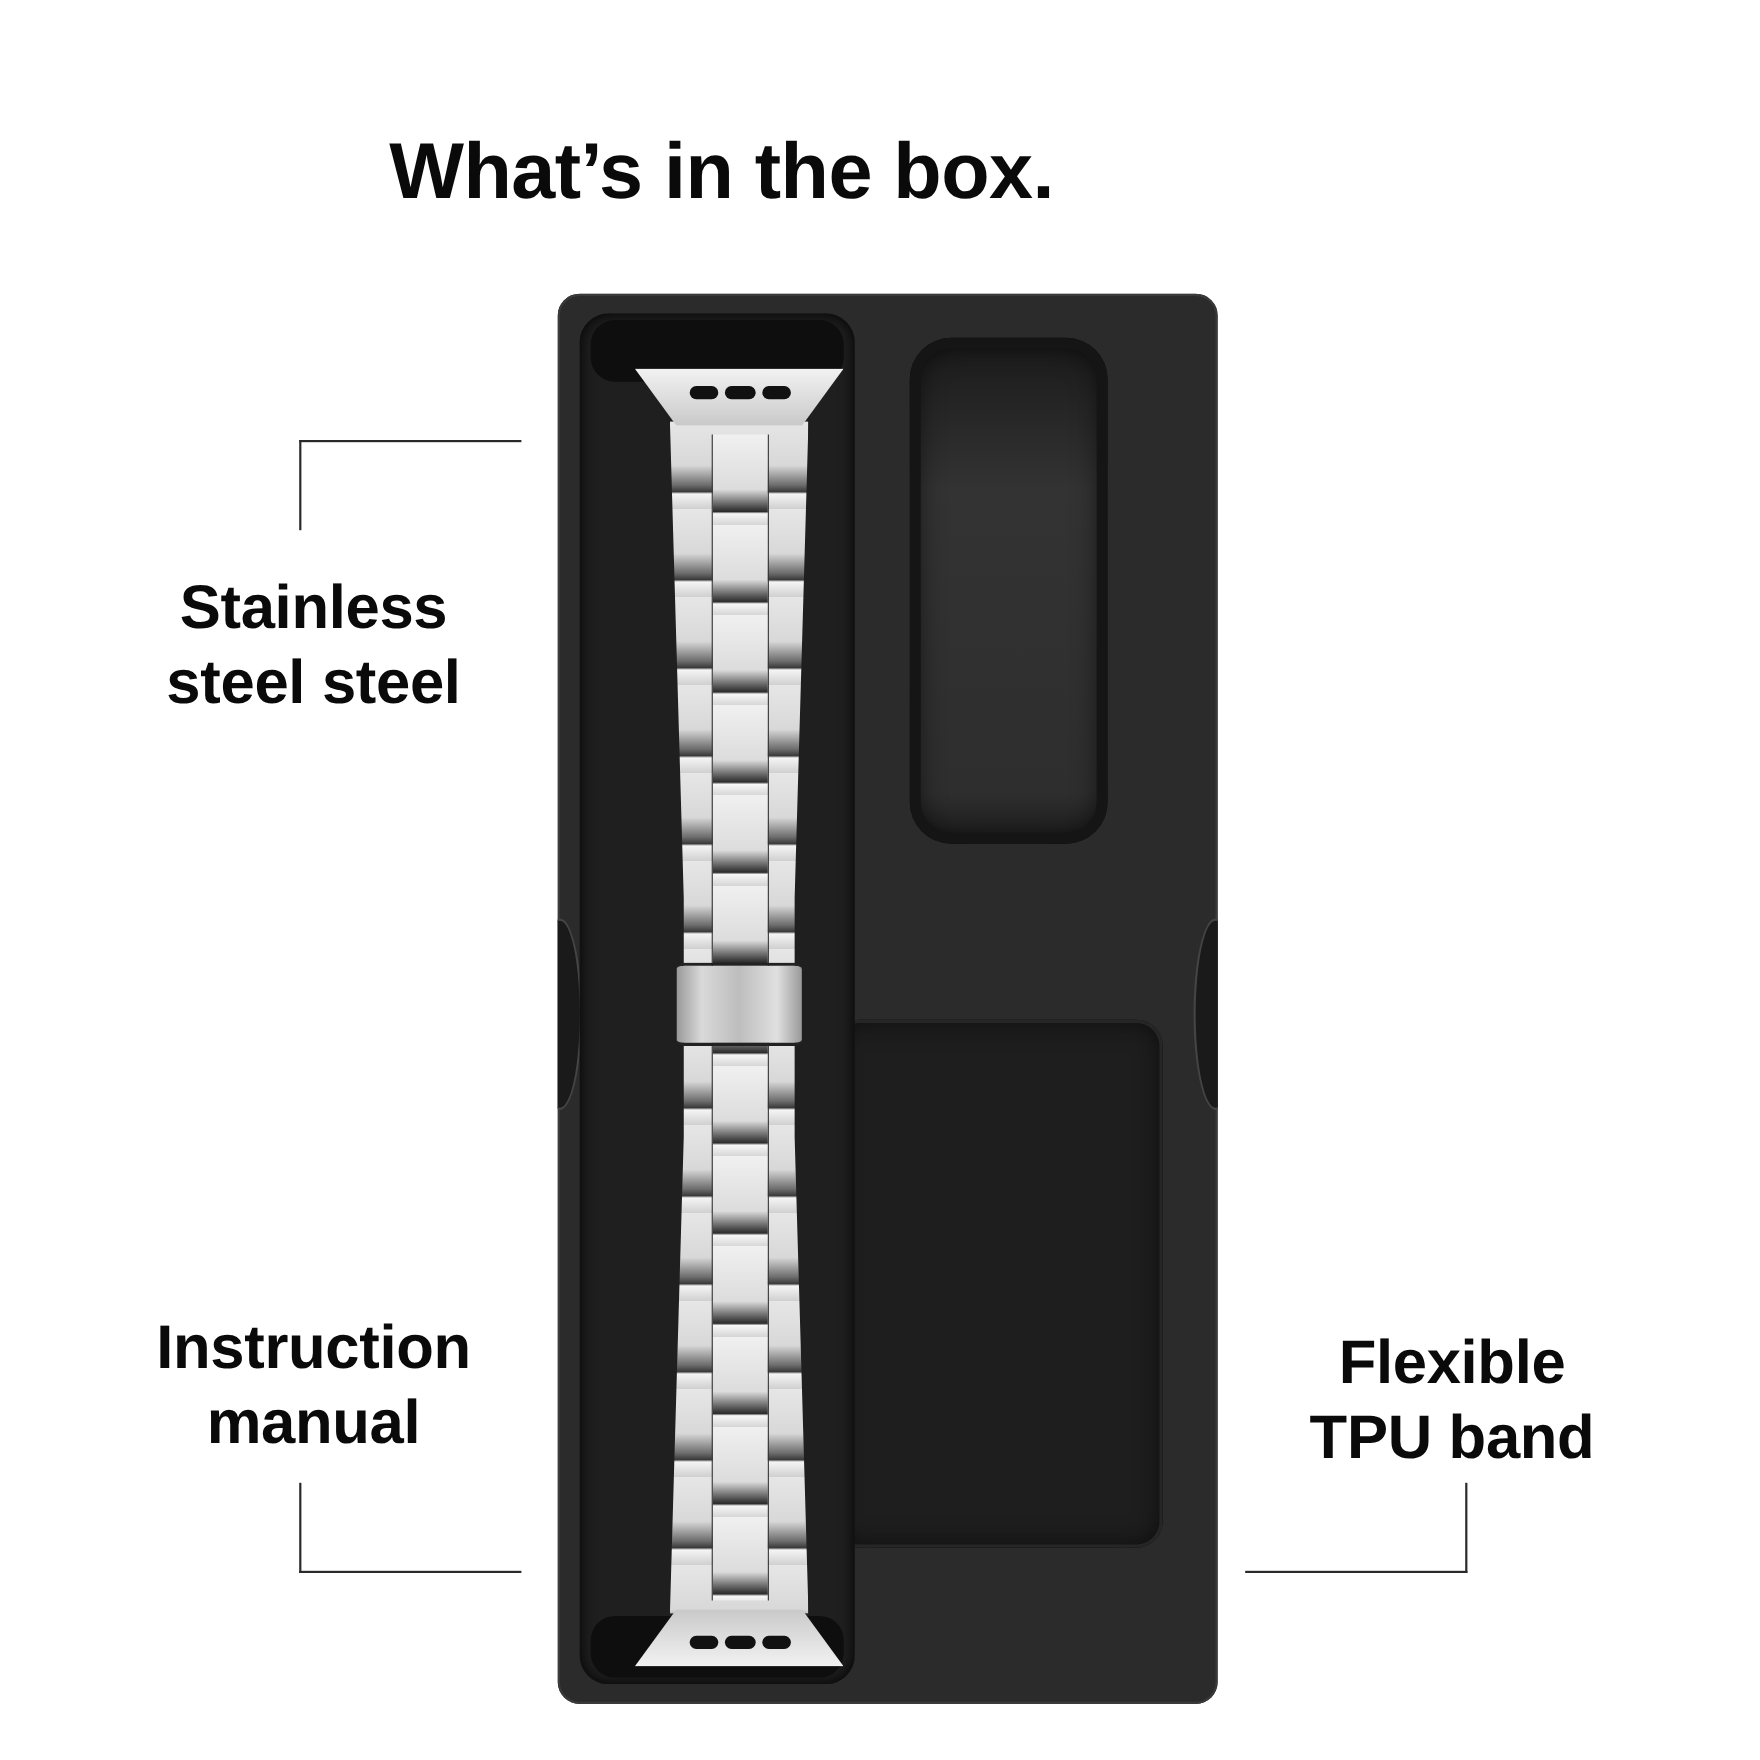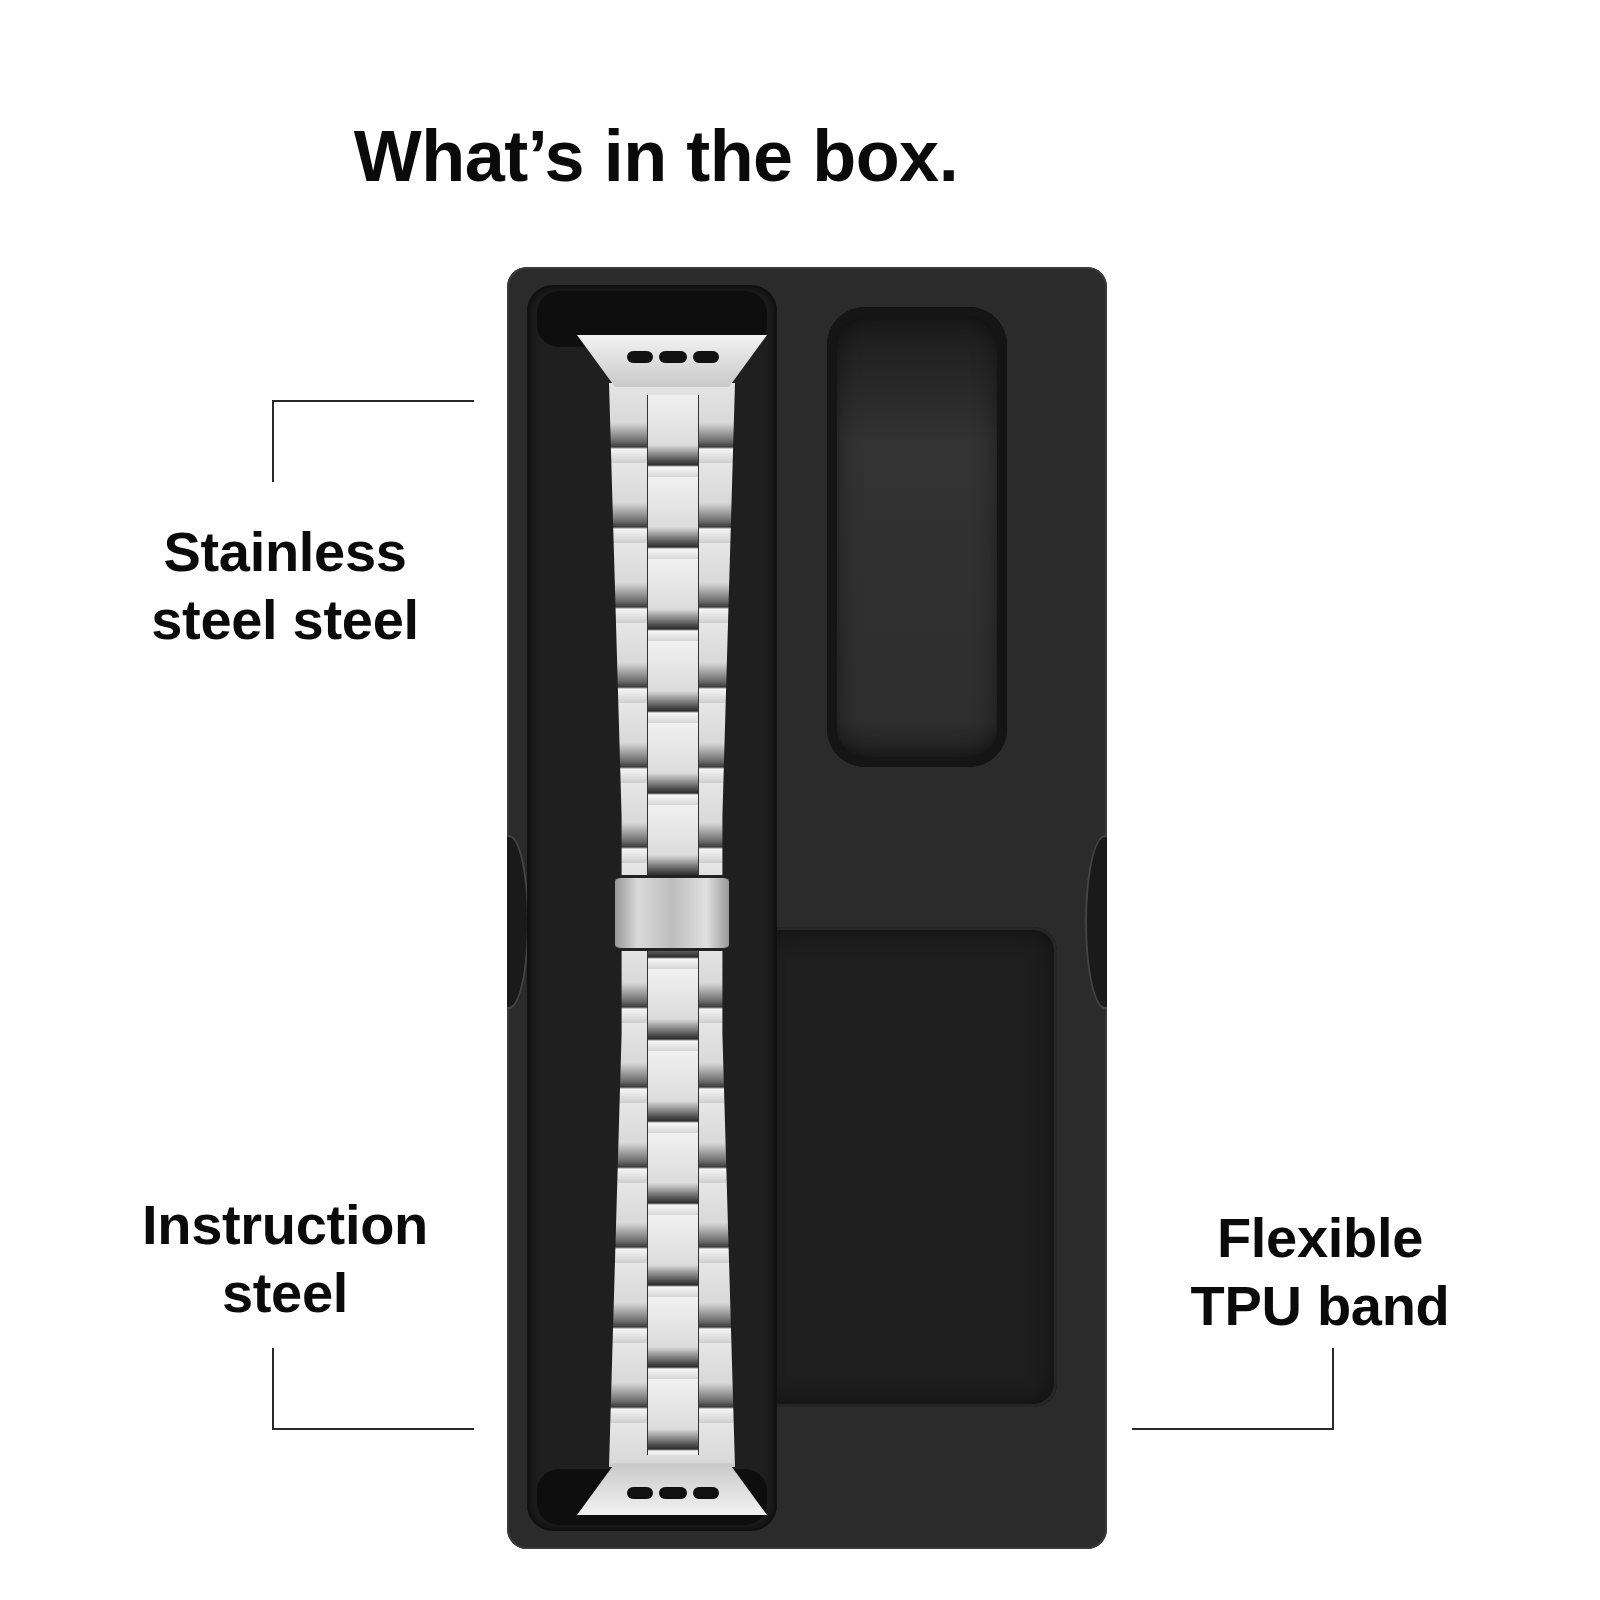--- a/index.html
+++ b/index.html
@@ -73,21 +73,21 @@
 <h1 class="title">What’s in the box.</h1>
 
 <div class="callout callout-band"></div>
 <div class="label label-band">
   <span>Stainless</span>
   <span>steel steel</span>
 </div>
 
 <div class="label label-manual">
   <span>Instruction</span>
-  <span>steel</span>
+  <span>manual</span>
 </div>
 <div class="callout callout-manual"></div>
 
 <div class="label label-case">
   <span>Flexible</span>
   <span>TPU band</span>
 </div>
 <div class="callout callout-case"></div>
 
 <div class="tray">

